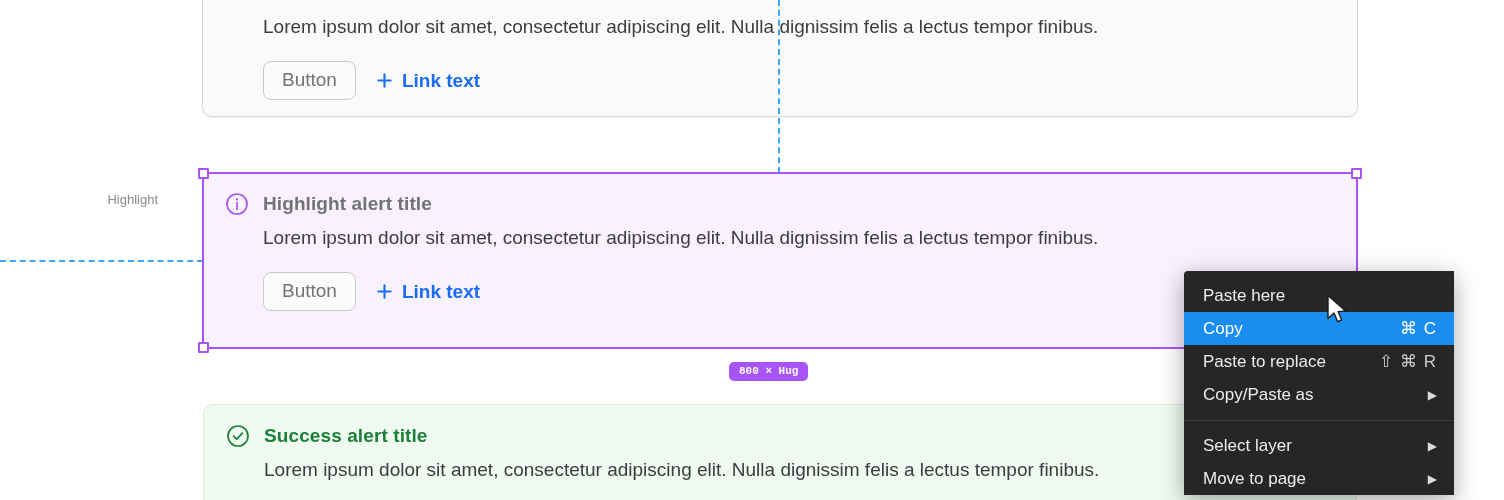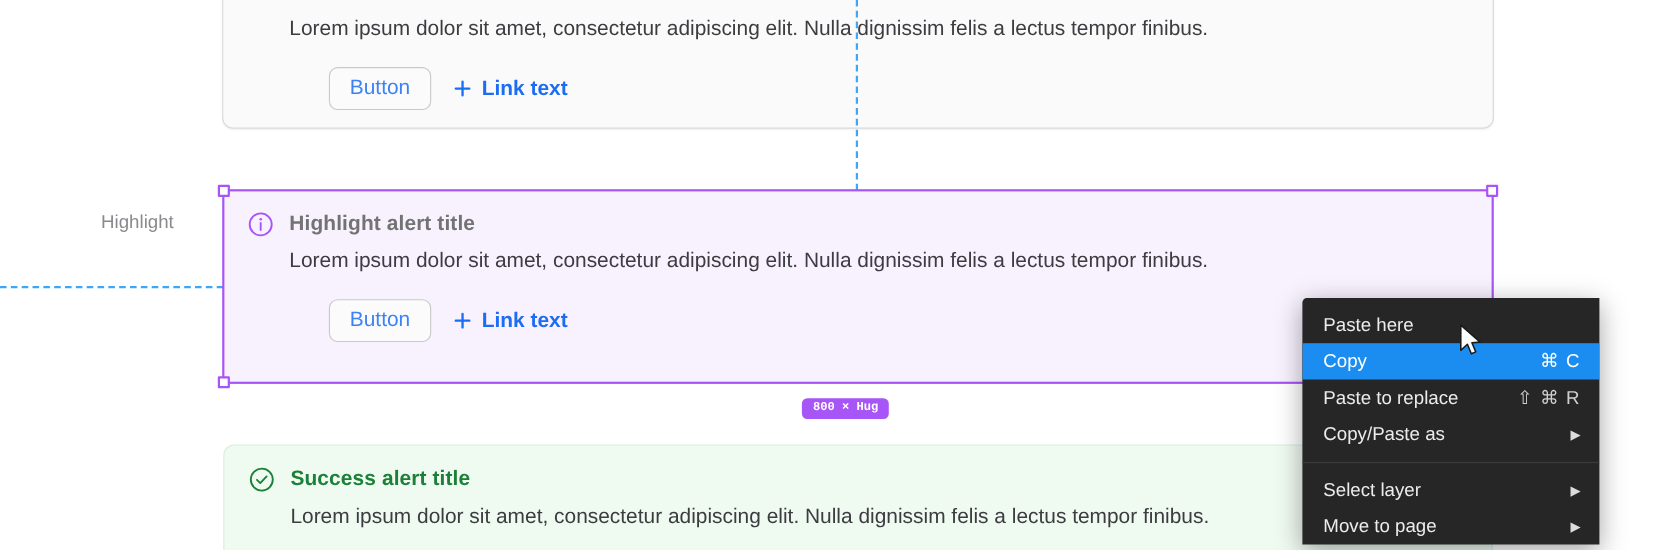--- a/index.html
+++ b/index.html
@@ -19,21 +19,21 @@
   
   #canvas {
     position: absolute;
     inset: 0;
     background: #ffffff;
   }
 
   
   .row-label {
     position: absolute;
-    font-size: 17px;
+    font-size: 13px;
     color: #8a8a8e;
     white-space: nowrap;
     text-align: right;
     font-family: "Liberation Sans", sans-serif;
   }
   #label-highlight { left: 0; width: 158px; top: 192px; }
   #label-success   { left: 0; width: 158px; top: 423px; }
 
   
   .alert {
@@ -80,25 +80,24 @@
     align-items: center;
     gap: 20px;
   }
   .btn {
     box-sizing: border-box;
     background: #fbfbfb;
     border: 1px solid #c9c9cd;
     border-radius: 8px;
     padding: 8px 18px 9px 18px;
     font-size: 19px;
-    color: #3b82f6;
+    color: #737373;
     font-family: "Liberation Sans", sans-serif;
     line-height: 20px;
     cursor: default;
-    margin-left: 36px;
   }
   .link-wrap {
     display: flex;
     align-items: center;
     gap: 9px;
     color: #1b6ef3;
     font-size: 19px;
     font-weight: bold;
     cursor: default;
   }

